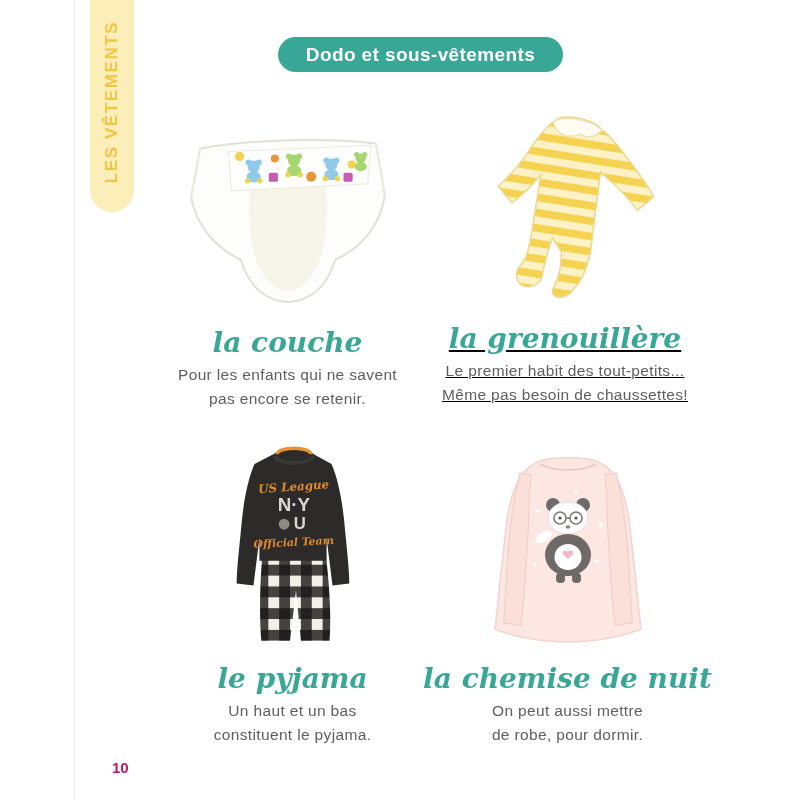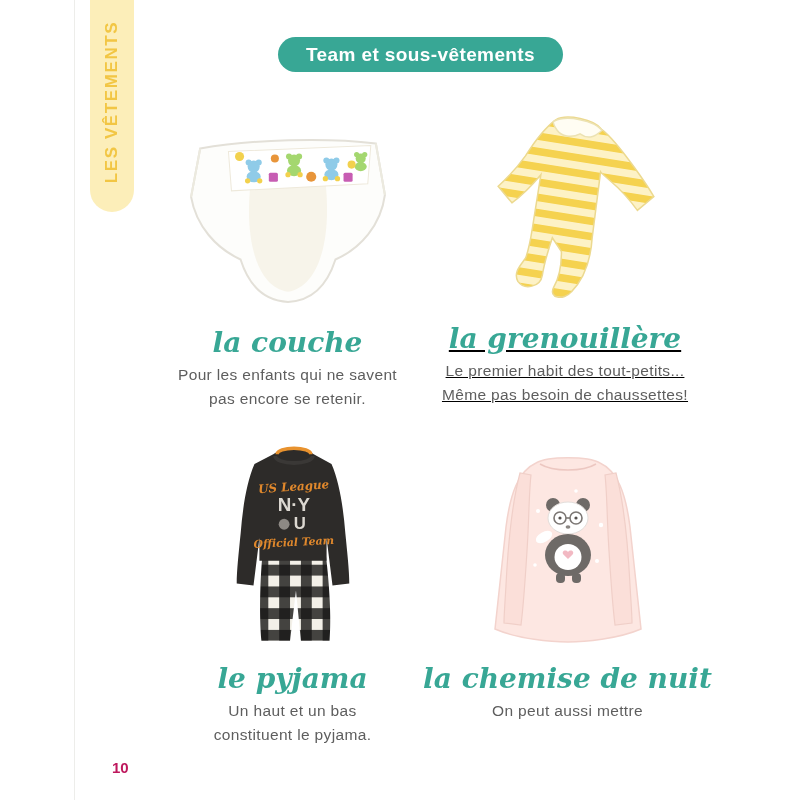--- a/index.html
+++ b/index.html
@@ -52,21 +52,21 @@
 <body>
 
 <div class="page">
   <div class="page-edge"></div>
 
   <div class="sidebar-tab">
     <span class="sidebar-label">LES VÊTEMENTS</span>
   </div>
 
   <div class="header-pill">
-    <span>Team et sous-vêtements</span>
+    <span>Dodo et sous-vêtements</span>
   </div>
 
   <section class="card card-1">
     <div class="img-wrap">
       <svg width="212" height="202" viewBox="0 0 210 200">
         <path d="M18,42 C70,33 142,31 192,37 L201,88 C197,118 177,141 152,152 C144,177 130,193 105,194 C80,193 66,177 58,152 C34,141 14,119 9,90 Z" fill="#fdfdfb" stroke="#e3e0d8" stroke-width="2"></path>
         <path d="M70,62 L140,60 C150,120 140,178 105,184 C70,179 60,120 70,62 Z" fill="#f7f4ea"></path>
         <path d="M18,42 L9,90" stroke="#eceadf" stroke-width="2" fill="none"></path>
         <path d="M192,37 L201,88" stroke="#eceadf" stroke-width="2" fill="none"></path>
 
@@ -214,17 +214,18 @@
           <circle cx="133" cy="92" r="2.2" fill="#ffffff"></circle>
           <circle cx="129" cy="128" r="2" fill="#ffffff"></circle>
           <circle cx="67" cy="132" r="1.8" fill="#ffffff"></circle>
           <circle cx="108" cy="58" r="1.8" fill="#ffffff"></circle>
         </g>
       </svg>
     </div>
     <h3 class="caption">la chemise de nuit</h3>
     <p class="desc">
       <span>On peut aussi mettre</span>
+      <span>de robe, pour dormir.</span>
     </p>
   </section>
 
   <div class="page-number">10</div>
 </div>
 
 </body></html>

